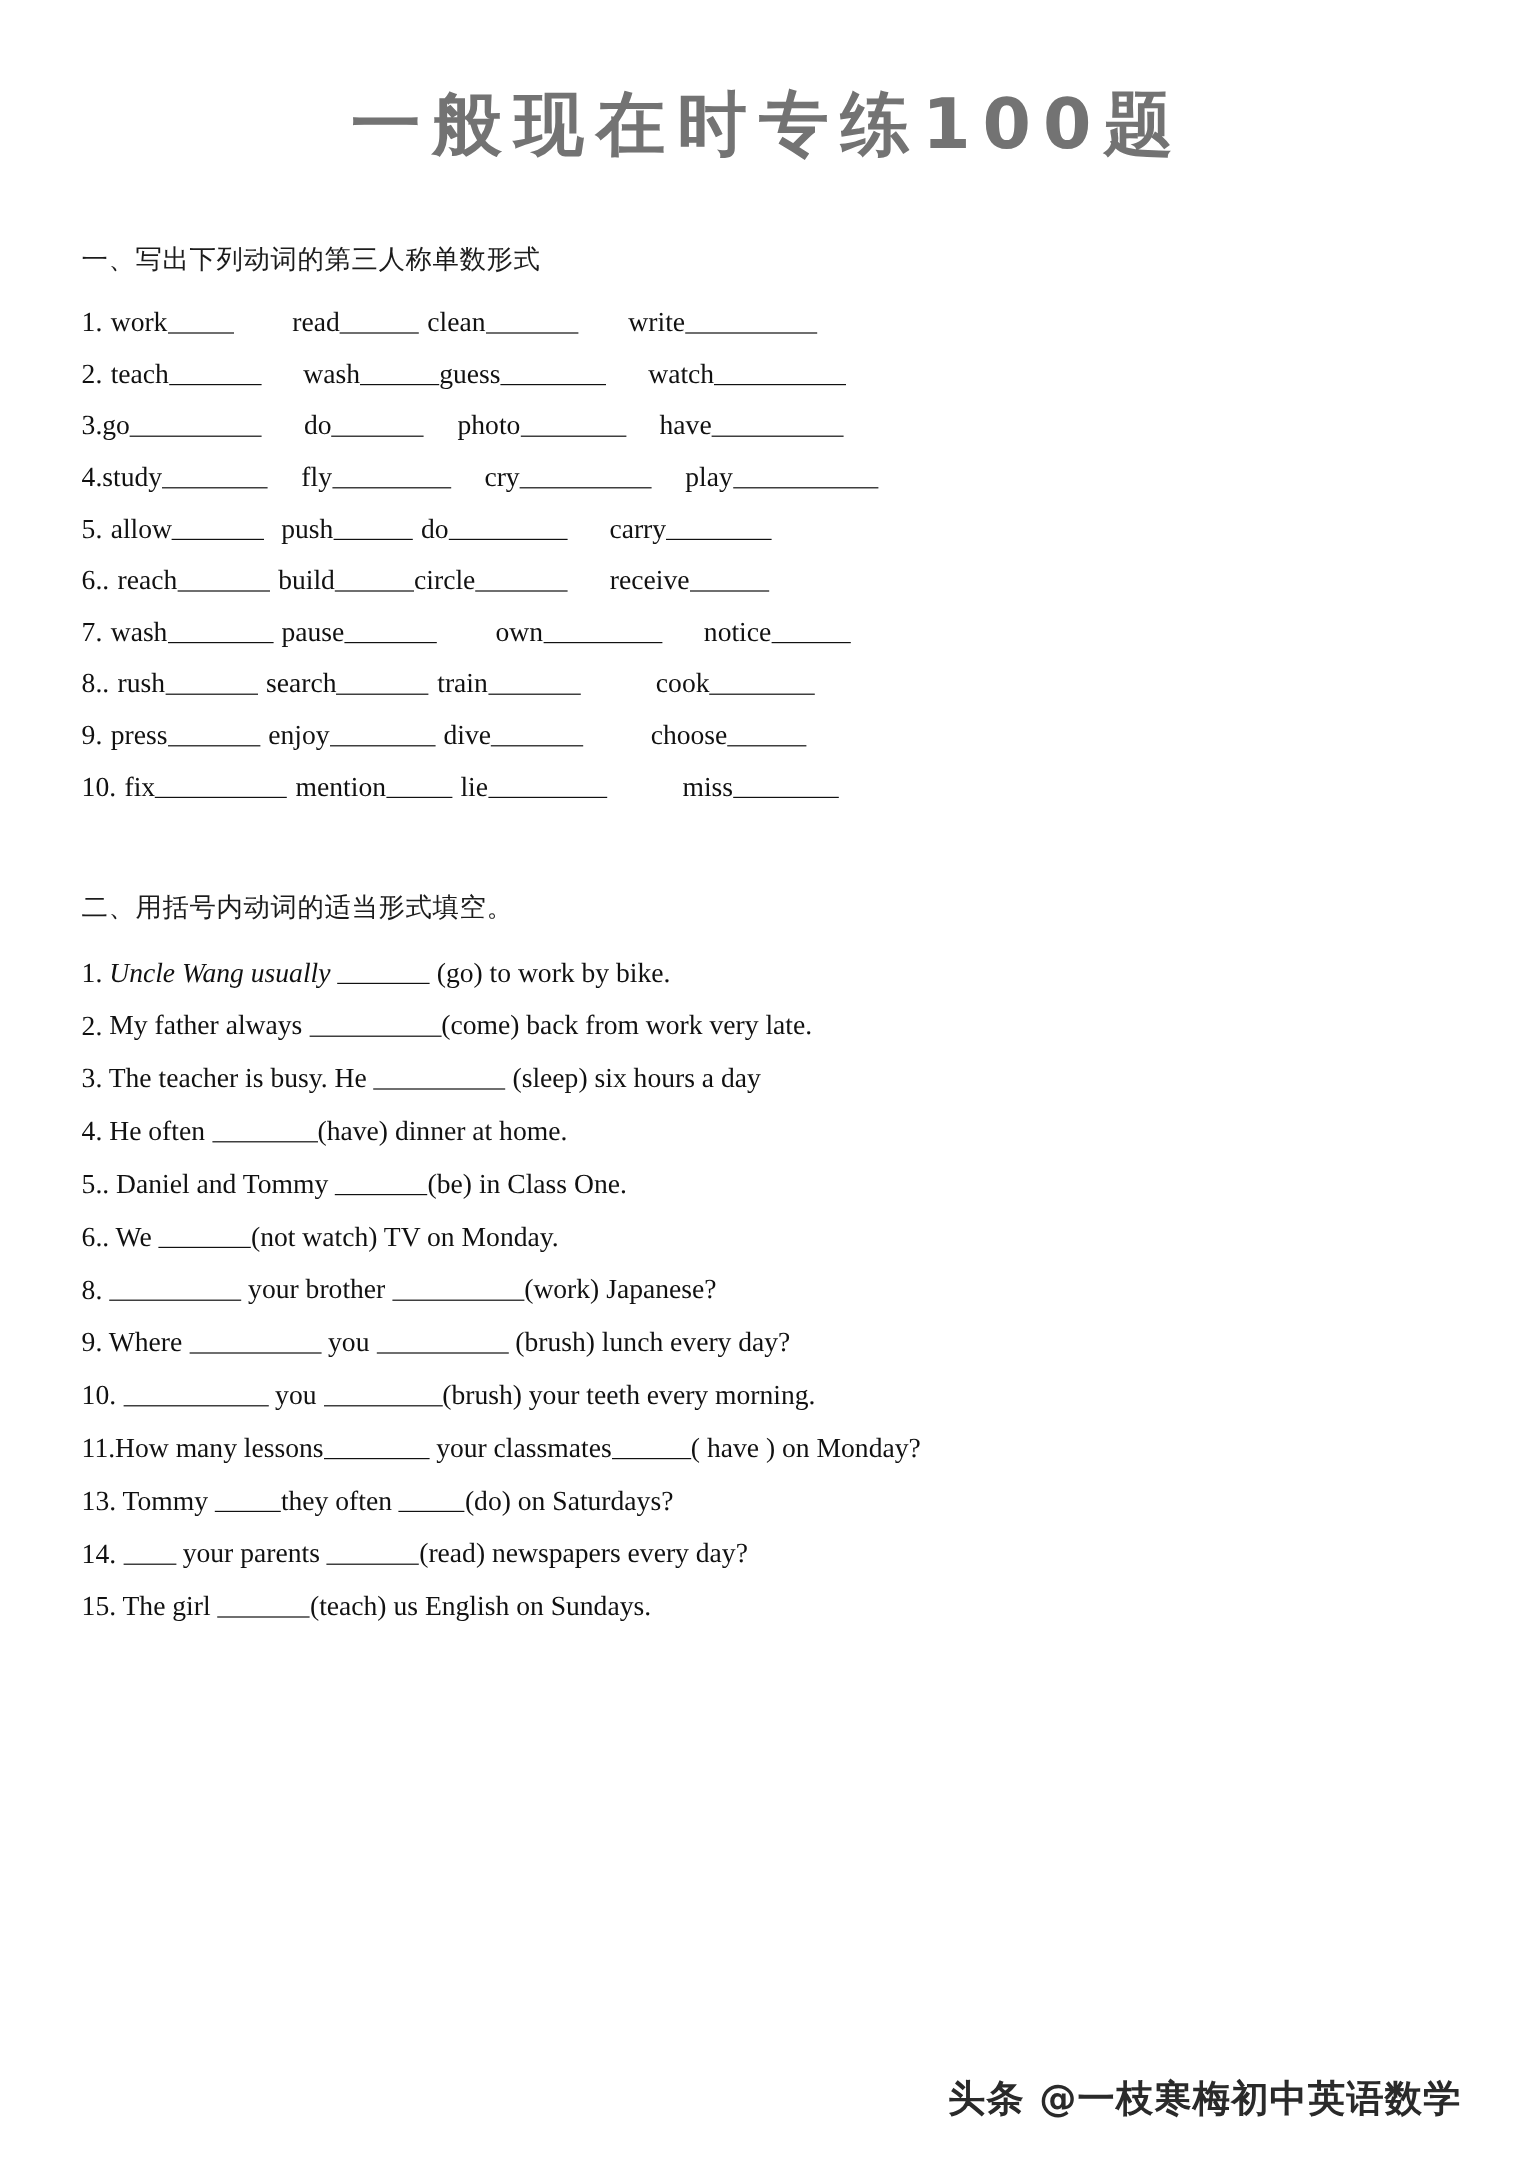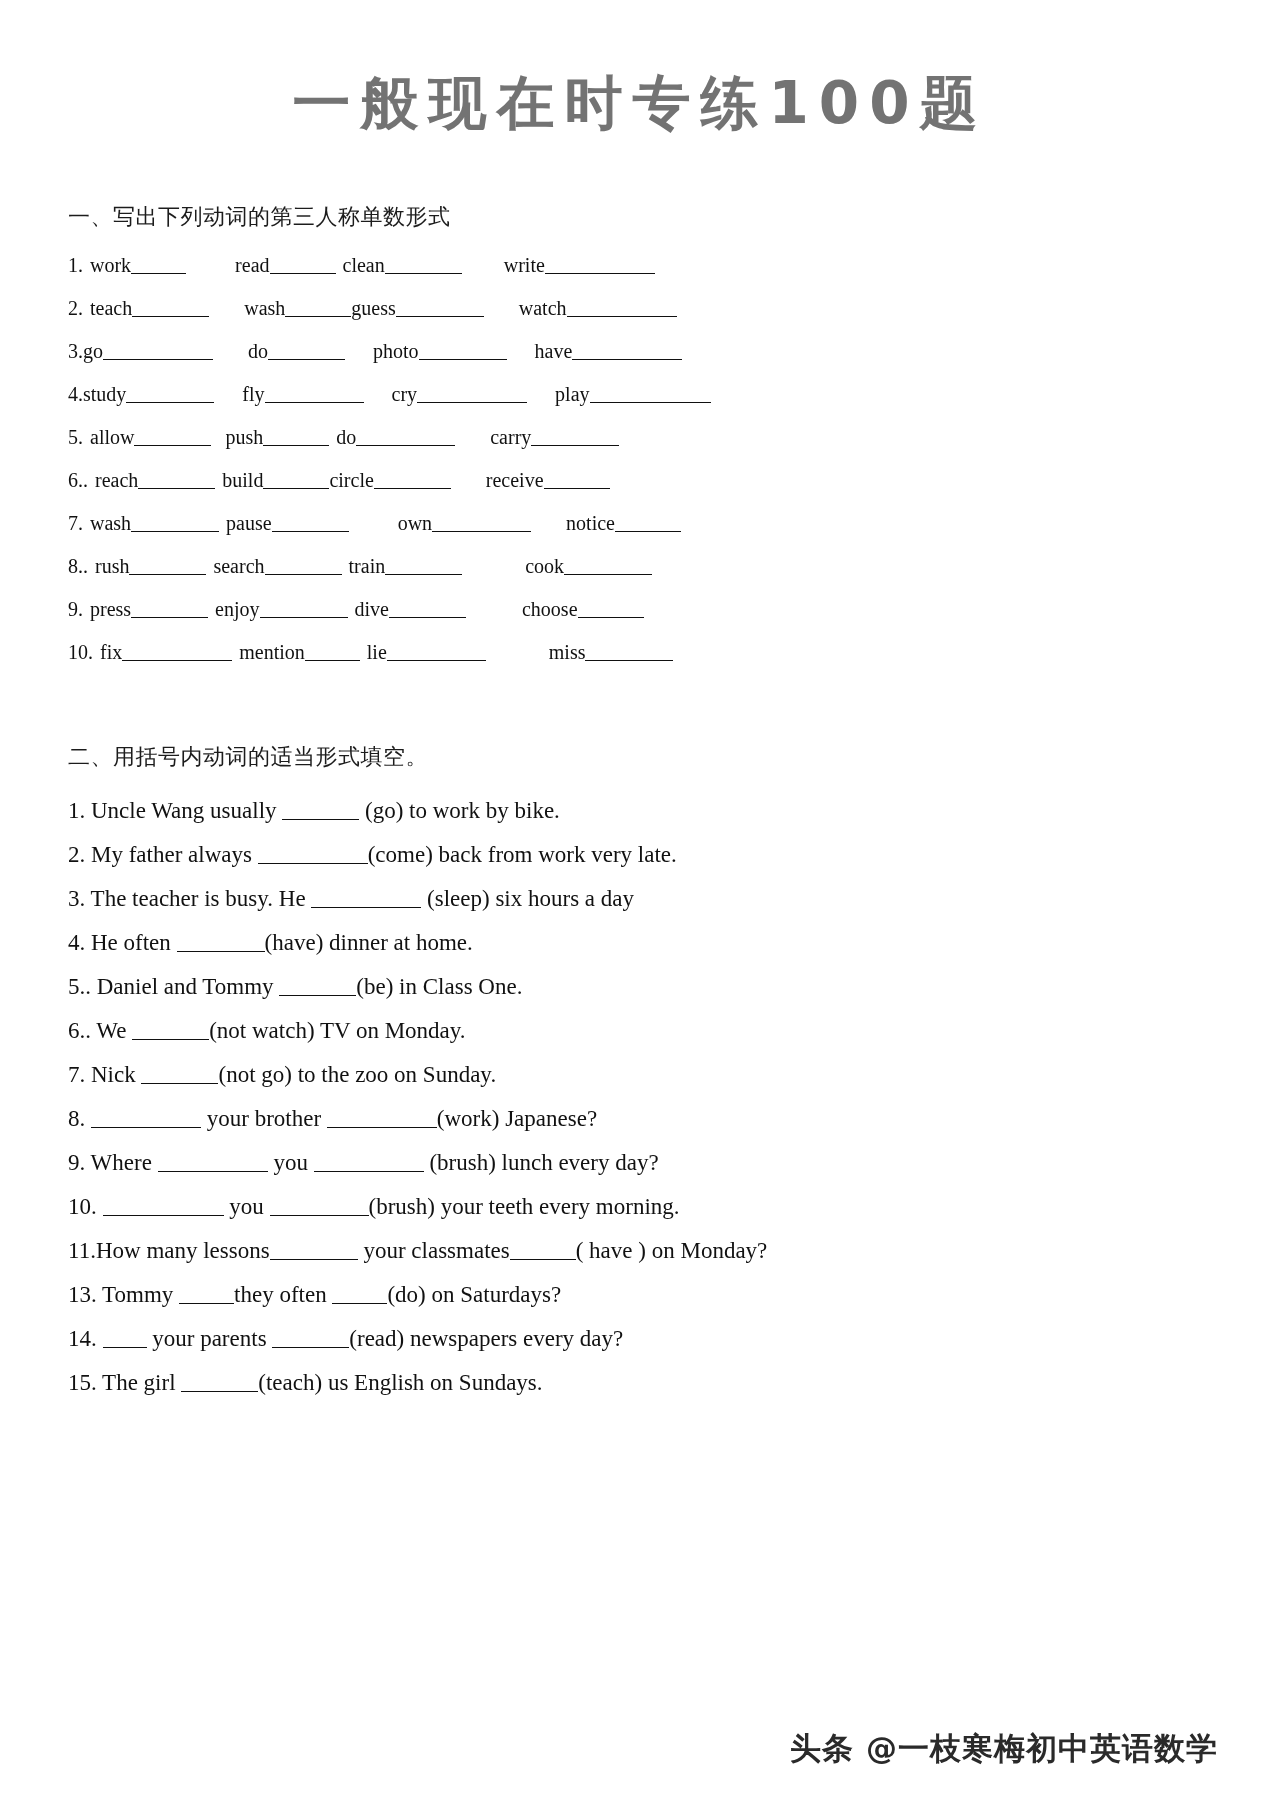--- a/index.html
+++ b/index.html
@@ -65,21 +65,21 @@
     margin-bottom: 24px;
   }
 
   .gap-between-sections {
     height: 62px;
   }
 
   
   .verb-row {
     display: block;
-    font-size: 20px;
+    font-size: 23px;
     line-height: 1;
     height: 43px;
     white-space: nowrap;
     color: #111111;
   }
   .verb-row .num {
     display: inline-block;
   }
   .cell {
     display: inline-block;
@@ -151,27 +151,26 @@
         <div class="verb-row"><span class="num">8..</span><span class="cell"><span class="sp" style="width: 7px;"></span><span class="word">rush</span><span class="blank" style="width: 77px;"></span></span><span class="cell"><span class="sp" style="width: 7px;"></span><span class="word">search</span><span class="blank" style="width: 77px;"></span></span><span class="cell"><span class="sp" style="width: 7px;"></span><span class="word">train</span><span class="blank" style="width: 77px;"></span></span><span class="sp" style="width: 56px;"></span><span class="cell"><span class="sp" style="width: 7px;"></span><span class="word">cook</span><span class="blank" style="width: 88px;"></span></span></div>
         <div class="verb-row"><span class="num">9.</span><span class="cell"><span class="sp" style="width: 7px;"></span><span class="word">press</span><span class="blank" style="width: 77px;"></span></span><span class="cell"><span class="sp" style="width: 7px;"></span><span class="word">enjoy</span><span class="blank" style="width: 88px;"></span></span><span class="cell"><span class="sp" style="width: 7px;"></span><span class="word">dive</span><span class="blank" style="width: 77px;"></span></span><span class="sp" style="width: 49px;"></span><span class="cell"><span class="sp" style="width: 7px;"></span><span class="word">choose</span><span class="blank" style="width: 66px;"></span></span></div>
         <div class="verb-row"><span class="num">10.</span><span class="cell"><span class="sp" style="width: 7px;"></span><span class="word">fix</span><span class="blank" style="width: 110px;"></span></span><span class="cell"><span class="sp" style="width: 7px;"></span><span class="word">mention</span><span class="blank" style="width: 55px;"></span></span><span class="cell"><span class="sp" style="width: 7px;"></span><span class="word">lie</span><span class="blank" style="width: 99px;"></span></span><span class="sp" style="width: 56px;"></span><span class="cell"><span class="sp" style="width: 7px;"></span><span class="word">miss</span><span class="blank" style="width: 88px;"></span></span></div>
       </div>
 
     <div class="gap-between-sections"></div>
 
     <div class="section-heading second">二、用括号内动词的适当形式填空。</div>
 
     <div id="section-two-rows">
-        <div class="q-row"><span class="num">1.</span><span class="word" style="white-space: pre;"> Uncle Wang usually </span><span class="blank" style="width: 77px;"></span><span class="word" style="white-space: pre;"> (go) to work by bike.</span></div>
+        <div class="q-row"><span class="num">1.</span><span class="word" style="white-space: pre; font-style: italic;"> Uncle Wang usually </span><span class="blank" style="width: 77px;"></span><span class="word" style="white-space: pre;"> (go) to work by bike.</span></div>
         <div class="q-row"><span class="num">2.</span><span class="word" style="white-space: pre;"> My father always </span><span class="blank" style="width: 110px;"></span><span class="word" style="white-space: pre;">(come) back from work very late.</span></div>
         <div class="q-row"><span class="num">3.</span><span class="word" style="white-space: pre;"> The teacher is busy. He </span><span class="blank" style="width: 110px;"></span><span class="word" style="white-space: pre;"> (sleep) six hours a day</span></div>
         <div class="q-row"><span class="num">4.</span><span class="word" style="white-space: pre;"> He often </span><span class="blank" style="width: 88px;"></span><span class="word" style="white-space: pre;">(have) dinner at home.</span></div>
         <div class="q-row"><span class="num">5..</span><span class="word" style="white-space: pre;"> Daniel and Tommy </span><span class="blank" style="width: 77px;"></span><span class="word" style="white-space: pre;">(be) in Class One.</span></div>
         <div class="q-row"><span class="num">6..</span><span class="word" style="white-space: pre; text-align: center;"> We </span><span class="blank" style="width: 77px;"></span><span class="word" style="white-space: pre;">(not watch) TV on Monday.</span></div>
-        <div class="q-row"><span class="num">7.</span><span class="word" style="white-space: pre;"> Nick </span><span class="blank" style="width: 77px;"></span><span class="word" style="white-space: pre;">(not go) to the zoo on Sunday.</span></div>
         <div class="q-row"><span class="num">8.</span><span class="word" style="white-space: pre;"> </span><span class="blank" style="width: 110px;"></span><span class="word" style="white-space: pre;"> your brother </span><span class="blank" style="width: 110px;"></span><span class="word" style="white-space: pre;">(work) Japanese?</span></div>
         <div class="q-row"><span class="num">9.</span><span class="word" style="white-space: pre;"> Where </span><span class="blank" style="width: 110px;"></span><span class="word" style="white-space: pre;"> you </span><span class="blank" style="width: 110px;"></span><span class="word" style="white-space: pre;"> (brush) lunch every day?</span></div>
         <div class="q-row"><span class="num">10.</span><span class="word" style="white-space: pre;"> </span><span class="blank" style="width: 121px;"></span><span class="word" style="white-space: pre;"> you </span><span class="blank" style="width: 99px;"></span><span class="word" style="white-space: pre;">(brush) your teeth every morning.</span></div>
         <div class="q-row"><span class="num">11.</span><span class="word" style="white-space: pre;">How many lessons</span><span class="blank" style="width: 88px;"></span><span class="word" style="white-space: pre;"> your classmates</span><span class="blank" style="width: 66px;"></span><span class="word" style="white-space: pre;">( have ) on Monday?</span></div>
         <div class="q-row"><span class="num">13.</span><span class="word" style="white-space: pre;"> Tommy </span><span class="blank" style="width: 55px;"></span><span class="word" style="white-space: pre;">they often </span><span class="blank" style="width: 55px;"></span><span class="word" style="white-space: pre;">(do) on Saturdays?</span></div>
         <div class="q-row"><span class="num">14.</span><span class="word" style="white-space: pre;"> </span><span class="blank" style="width: 44px;"></span><span class="word" style="white-space: pre;"> your parents </span><span class="blank" style="width: 77px;"></span><span class="word" style="white-space: pre;">(read) newspapers every day?</span></div>
         <div class="q-row"><span class="num">15.</span><span class="word" style="white-space: pre;"> The girl </span><span class="blank" style="width: 77px;"></span><span class="word" style="white-space: pre;">(teach) us English on Sundays.</span></div>
       </div>
 
   </div>

